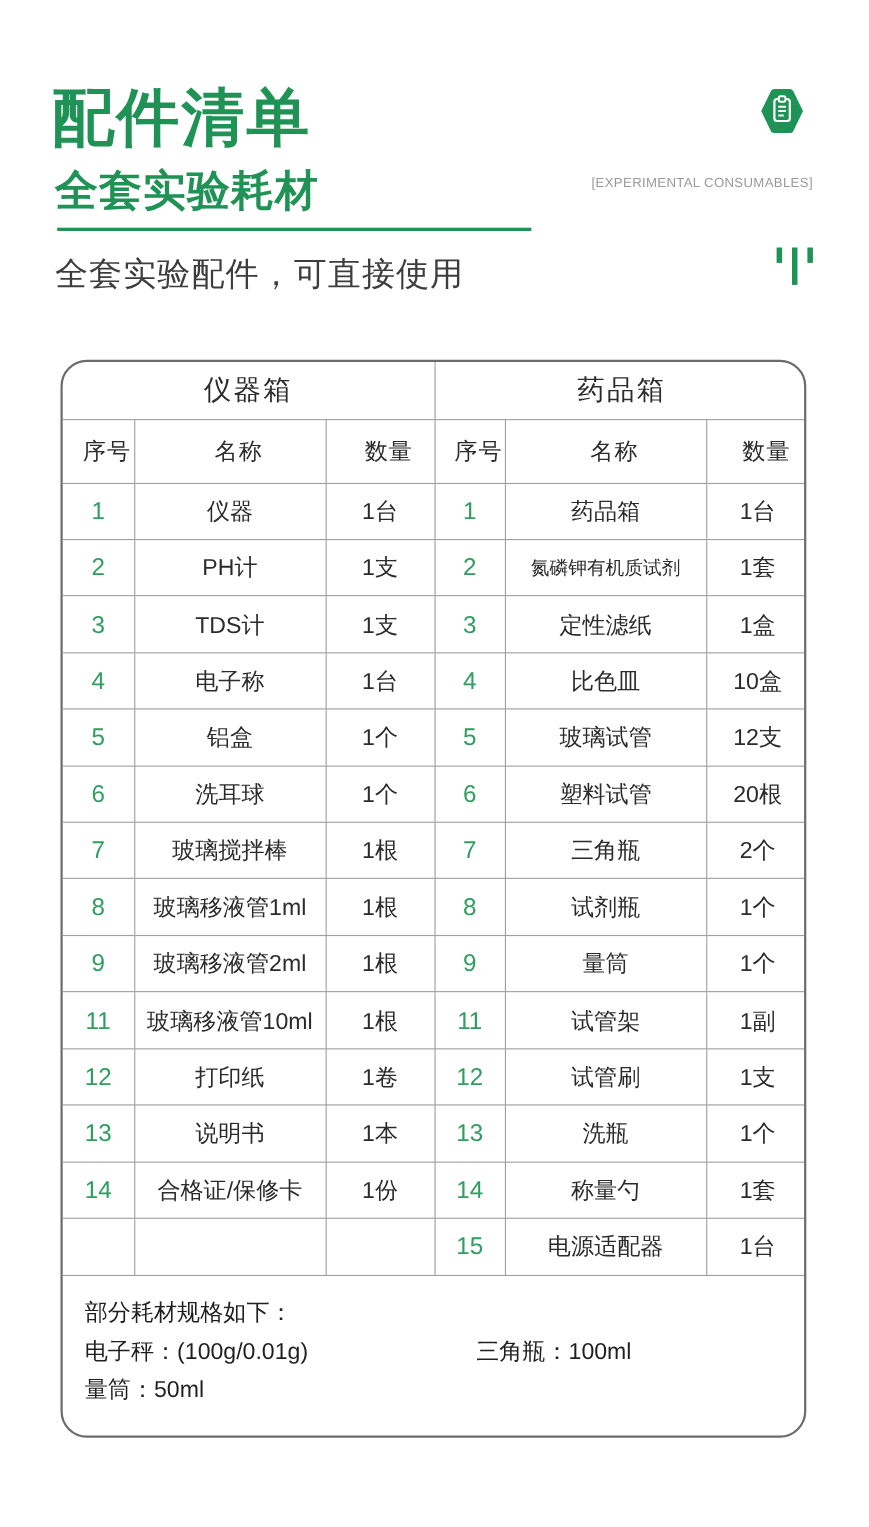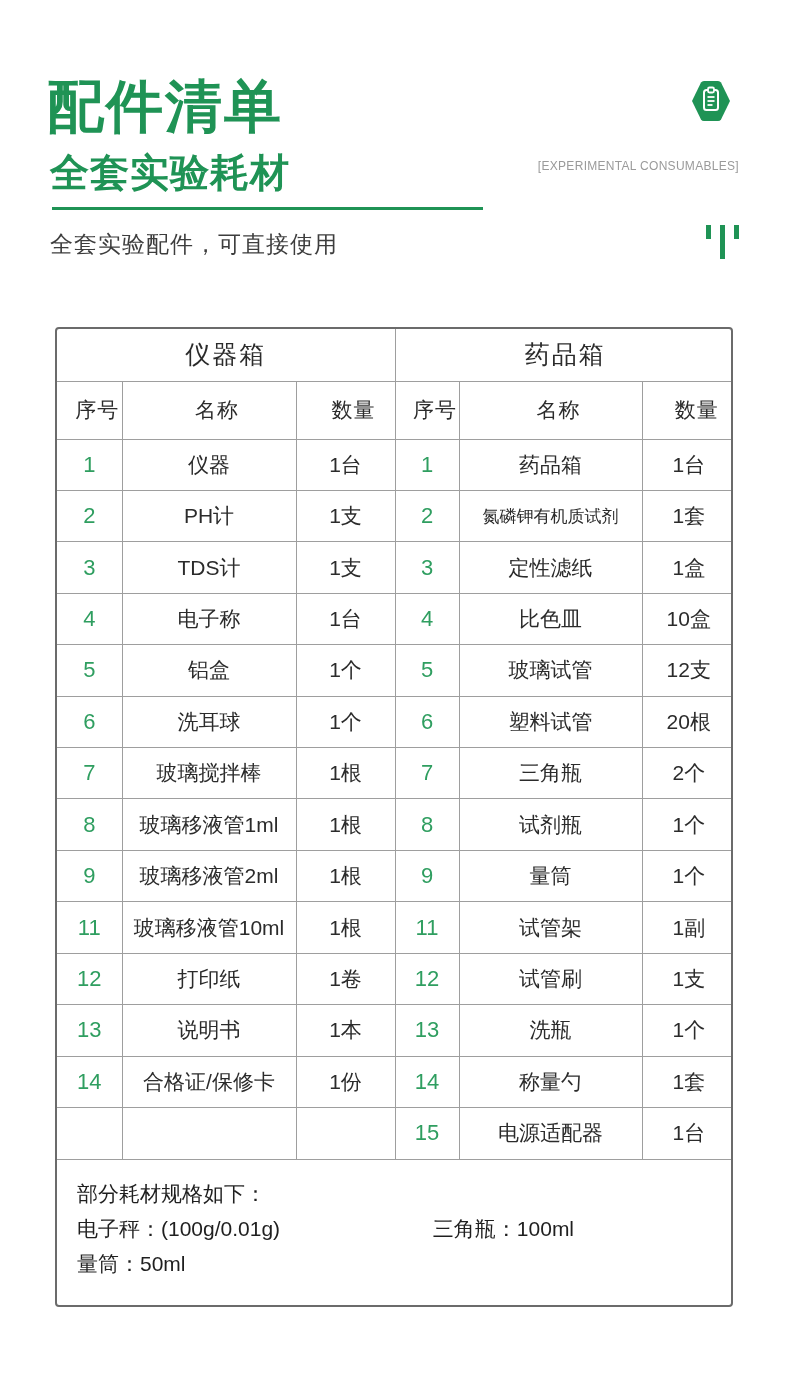--- a/index.html
+++ b/index.html
@@ -24,35 +24,35 @@
     left:50px;top:127px;
     font-size:39px;font-weight:600;letter-spacing:1px;
     color:var(--green);
   }
   .underline{
     left:52px;top:188px;width:431px;height:3px;
     background:var(--green);
   }
   .tagline{
     left:50px;top:210px;
-    font-size:23px;color:#3d3d3d;letter-spacing:1px;
+    font-size:30px;color:#3d3d3d;letter-spacing:1px;
   }
   .badge{left:689px;top:58px;width:44px;height:48px;}
   .tag-en{
     top:140px;right:51px;
     font-size:12px;color:#9a9a9a;letter-spacing:0.3px;
   }
   .bars{left:706px;top:206px;display:flex;gap:9px;align-items:flex-start;}
   .bars span{width:5px;height:14px;background:var(--green);display:block;}
   .bars span:nth-child(2){height:34px;}
   .corner-mark{left:0;top:1379px;width:6px;height:9px;background:var(--green);}
 
   .table-wrap{
     left:55px;top:308px;width:678px;height:980px;
-    border:2px solid #6b6b6b;border-radius:4px;
+    border:2px solid #6b6b6b;border-radius:24px;
     overflow:hidden;background:#fff;
   }
   table{
     width:100%;height:100%;
     border-collapse:collapse;table-layout:fixed;
   }
   th,td{
     border:1px solid #9e9e9e;
     text-align:center;vertical-align:middle;
     font-weight:400;color:#2b2b2b;

